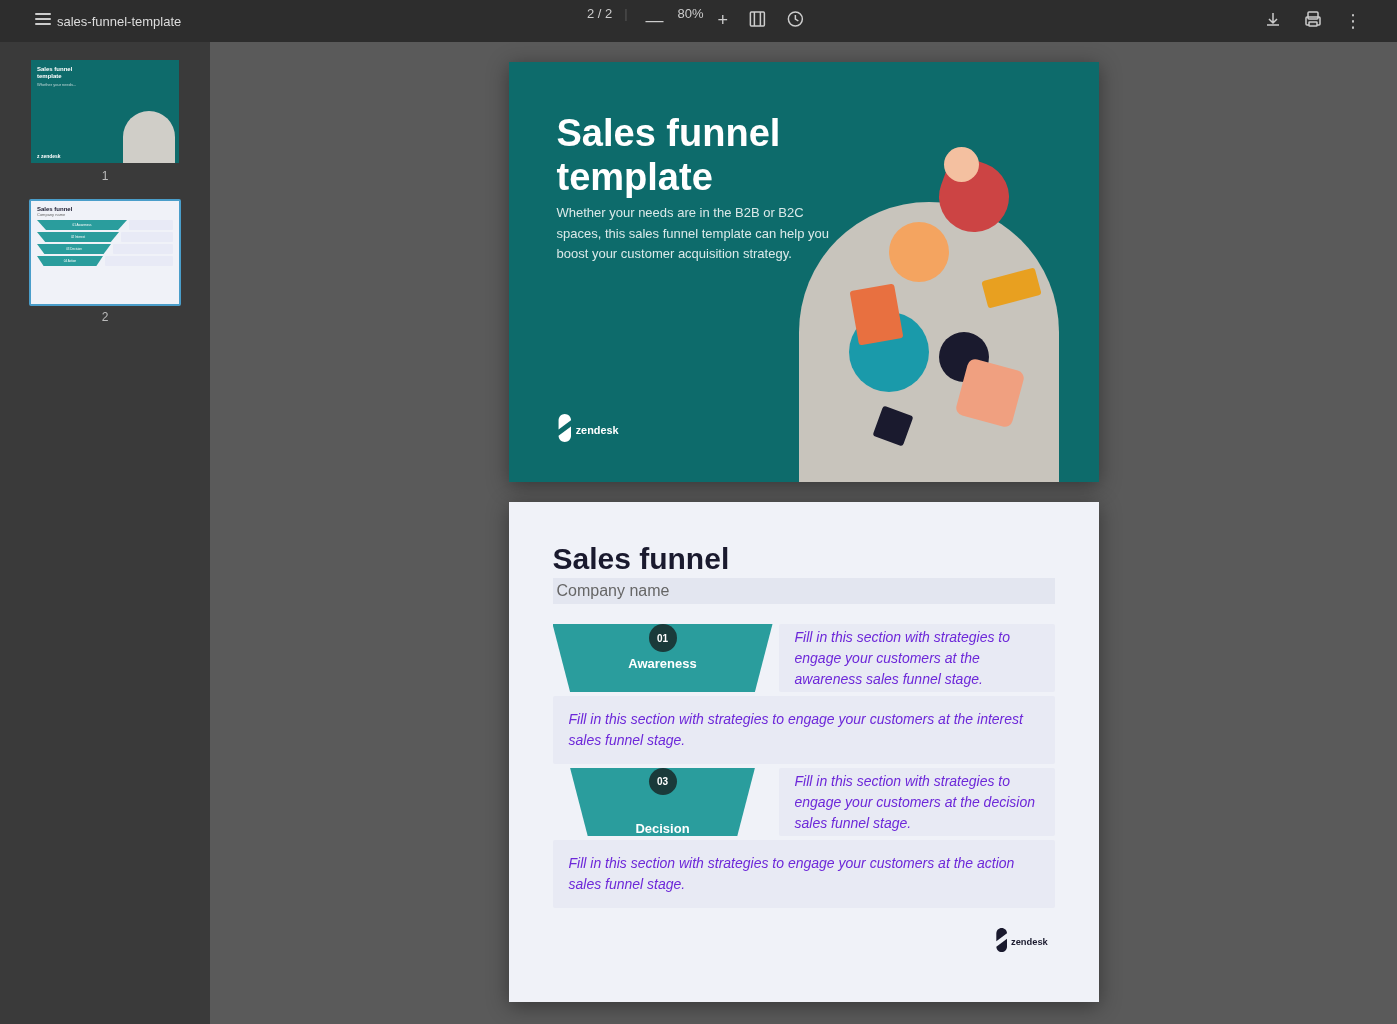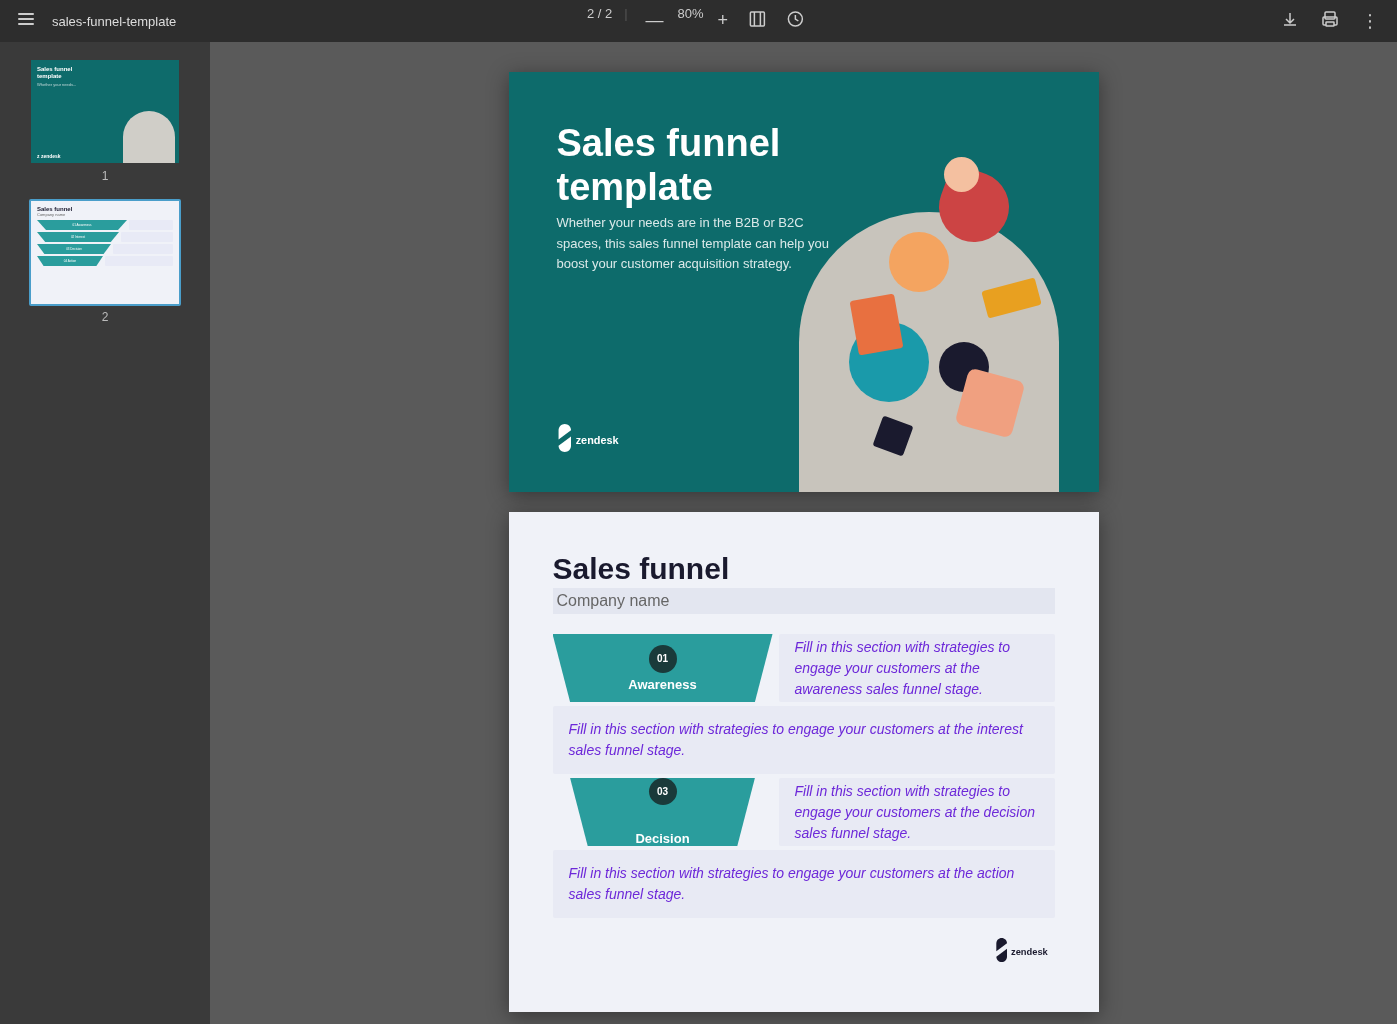--- a/index.html
+++ b/index.html
@@ -4,25 +4,24 @@
   <style>
     * { margin: 0; padding: 0; box-sizing: border-box; }
     body { background: #4a4a4a; font-family: Arial, sans-serif; width: 1397px; height: 1024px; overflow: hidden; display: flex; flex-direction: column; }
 
     
     .topbar {
       background: #2d2d2d;
       height: 42px;
       display: flex;
       align-items: center;
-      padding: 0 12px;
+      padding: 0 29px;
       color: #ccc;
       font-size: 13px;
       flex-shrink: 0;
-      gap: 12px;
     }
     .topbar-title { flex: 1; font-size: 13px; color: #ddd; }
     .topbar-center { display: flex; align-items: flex-start; gap: 8px; position: absolute; left: 50%; transform: translateX(-50%); }
     .topbar-btn { background: none; border: none; color: #ccc; cursor: pointer; font-size: 16px; padding: 4px 6px; }
     .topbar-right { display: flex; align-items: center; gap: 10px; margin-left: auto; }
 
     
     .main-layout {
       display: flex;
       flex: 1;
@@ -94,21 +93,21 @@
       display: flex; align-items: center; justify-content: center;
       clip-path: polygon(0 0, 100% 0, 90% 100%, 10% 100%);
       color: white; font-size: 3px;
     }
     .thumb2-text-box { flex: 1; background: #e8eaf6; height: 10px; border-radius: 1px; }
 
     
     .content-area {
       flex: 1;
       overflow-y: auto;
-      padding: 30px 60px;
+      padding: 20px 60px;
       display: flex;
       flex-direction: column;
       align-items: center;
       gap: 20px;
       background: #5a5a5a;
     }
 
     
     .slide {
       width: 590px;
@@ -187,21 +186,21 @@
       padding: 4px 0 4px 4px;
       margin-bottom: 20px;
     }
 
     .funnel-rows { display: flex; flex-direction: column; gap: 4px; }
     .funnel-row { display: flex; align-items: stretch; gap: 6px; height: 68px; }
     .funnel-shape-wrap { width: 220px; flex-shrink: 0; }
     .funnel-shape {
       width: 100%; height: 100%;
       background: #2a9d9d;
-      display: flex; flex-direction: column; align-items: center; justify-content: center;
+      display: flex; flex-direction: column; align-items: center; 
       color: white;
       position: relative;
     }
     .funnel-shape-1 { clip-path: polygon(0 0, 100% 0, 92% 100%, 8% 100%); }
     .funnel-shape-2 { clip-path: polygon(4% 0, 96% 0, 88% 100%, 12% 100%); }
     .funnel-shape-3 { clip-path: polygon(8% 0, 92% 0, 84% 100%, 16% 100%); }
     .funnel-shape-4 { clip-path: polygon(12% 0, 88% 0, 80% 100%, 20% 100%); }
 
     .funnel-num-badge {
       width: 28px; height: 28px;

